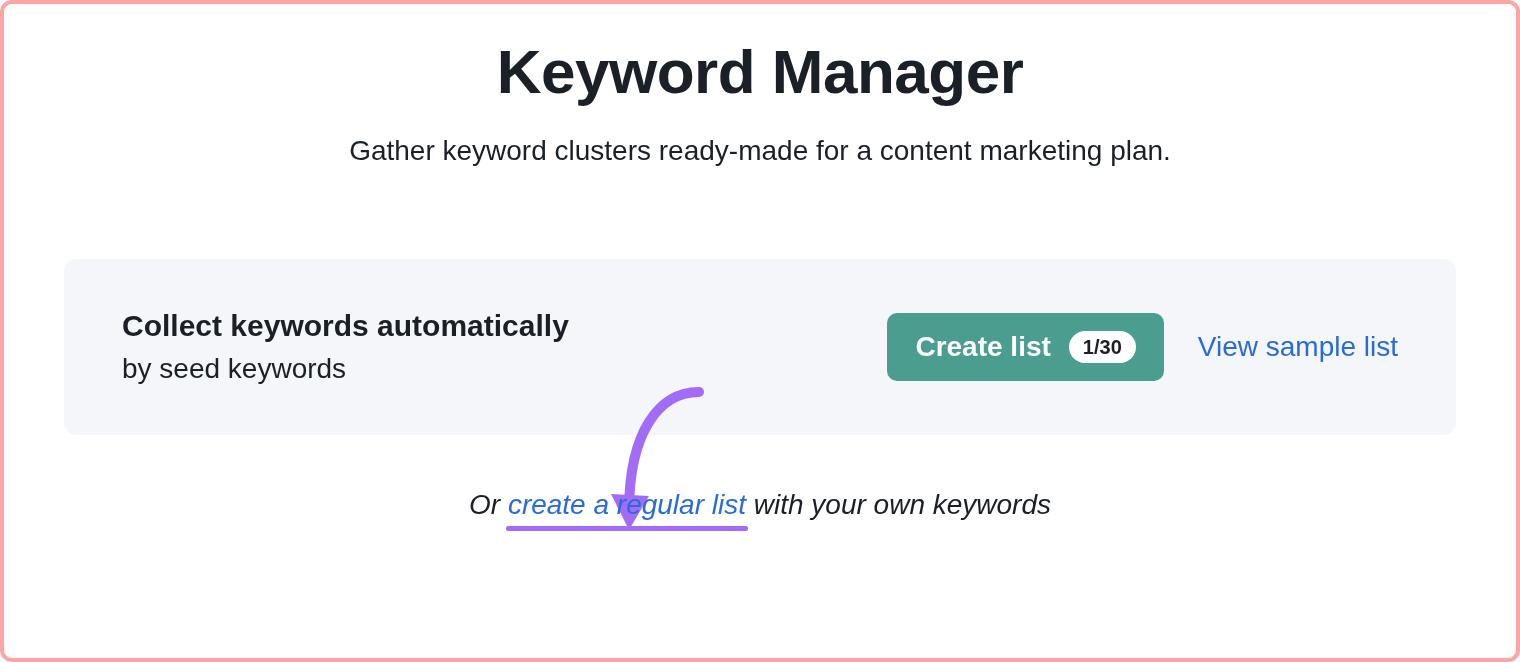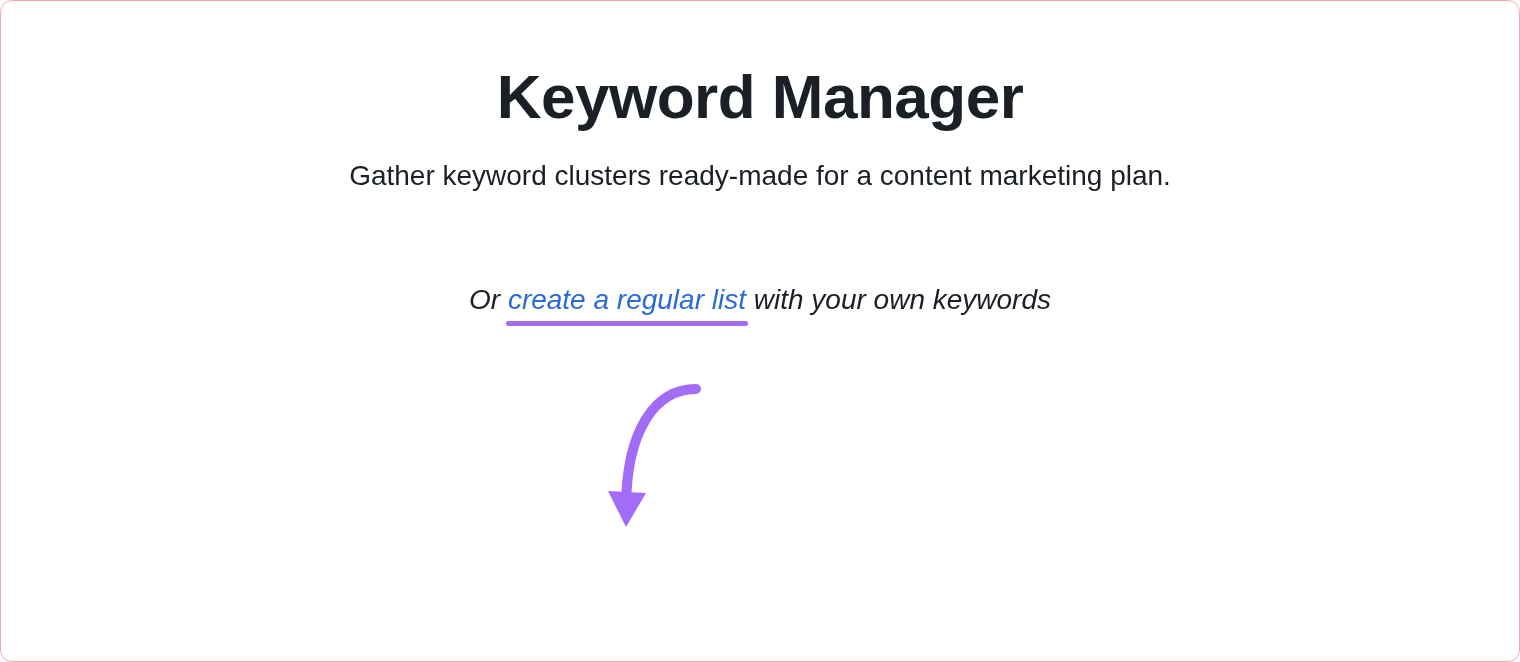--- a/index.html
+++ b/index.html
@@ -10,23 +10,23 @@
   body {
     font-family: -apple-system, BlinkMacSystemFont, "Segoe UI", Helvetica, Arial, sans-serif;
     background: #ffffff;
     width: 1520px;
     height: 662px;
     overflow: hidden;
   }
   .container {
     width: 100%;
     height: 100%;
-    border: 1px solid #fca5a5;
+    border: 4px solid #fca5a5;
     border-radius: 12px;
-    padding-top: 60px;
+    padding-top: 32px;
     text-align: center;
     position: relative;
   }
   .title {
     font-size: 62px;
     font-weight: 800;
     color: #1b1f26;
     letter-spacing: -0.5px;
     margin-bottom: 28px;
   }
@@ -123,20 +123,33 @@
     pointer-events: none;
   }
 </style>
 </head>
 <body>
 
 <div class="container">
   <h1 class="title">Keyword Manager</h1>
   <p class="subtitle">Gather keyword clusters ready-made for a content marketing plan.</p>
 
+  <div class="card">
+    <div class="card-left">
+      <div class="card-heading">Collect keywords automatically</div>
+      <div class="card-sub">by seed keywords</div>
+    </div>
+    <div class="card-right">
+      <button class="create-btn">
+        <span>Create list</span>
+        <span class="badge">1/30</span>
+      </button>
+      <a class="sample-link">View sample list</a>
+    </div>
+  </div>
 
   <svg class="arrow" width="120" height="160" viewBox="0 0 120 160">
     <path d="M 100 10 C 60 10, 30 50, 30 130" stroke="#a36cf6" stroke-width="10" fill="none" stroke-linecap="round"></path>
     <path d="M 12 112 L 30 148 L 50 114 Z" fill="#a36cf6"></path>
   </svg>
 
   <p class="footer-text">
     <span>Or </span><a class="regular-link">create a regular list</a><span> with your own keywords</span>
   </p>
 </div>

